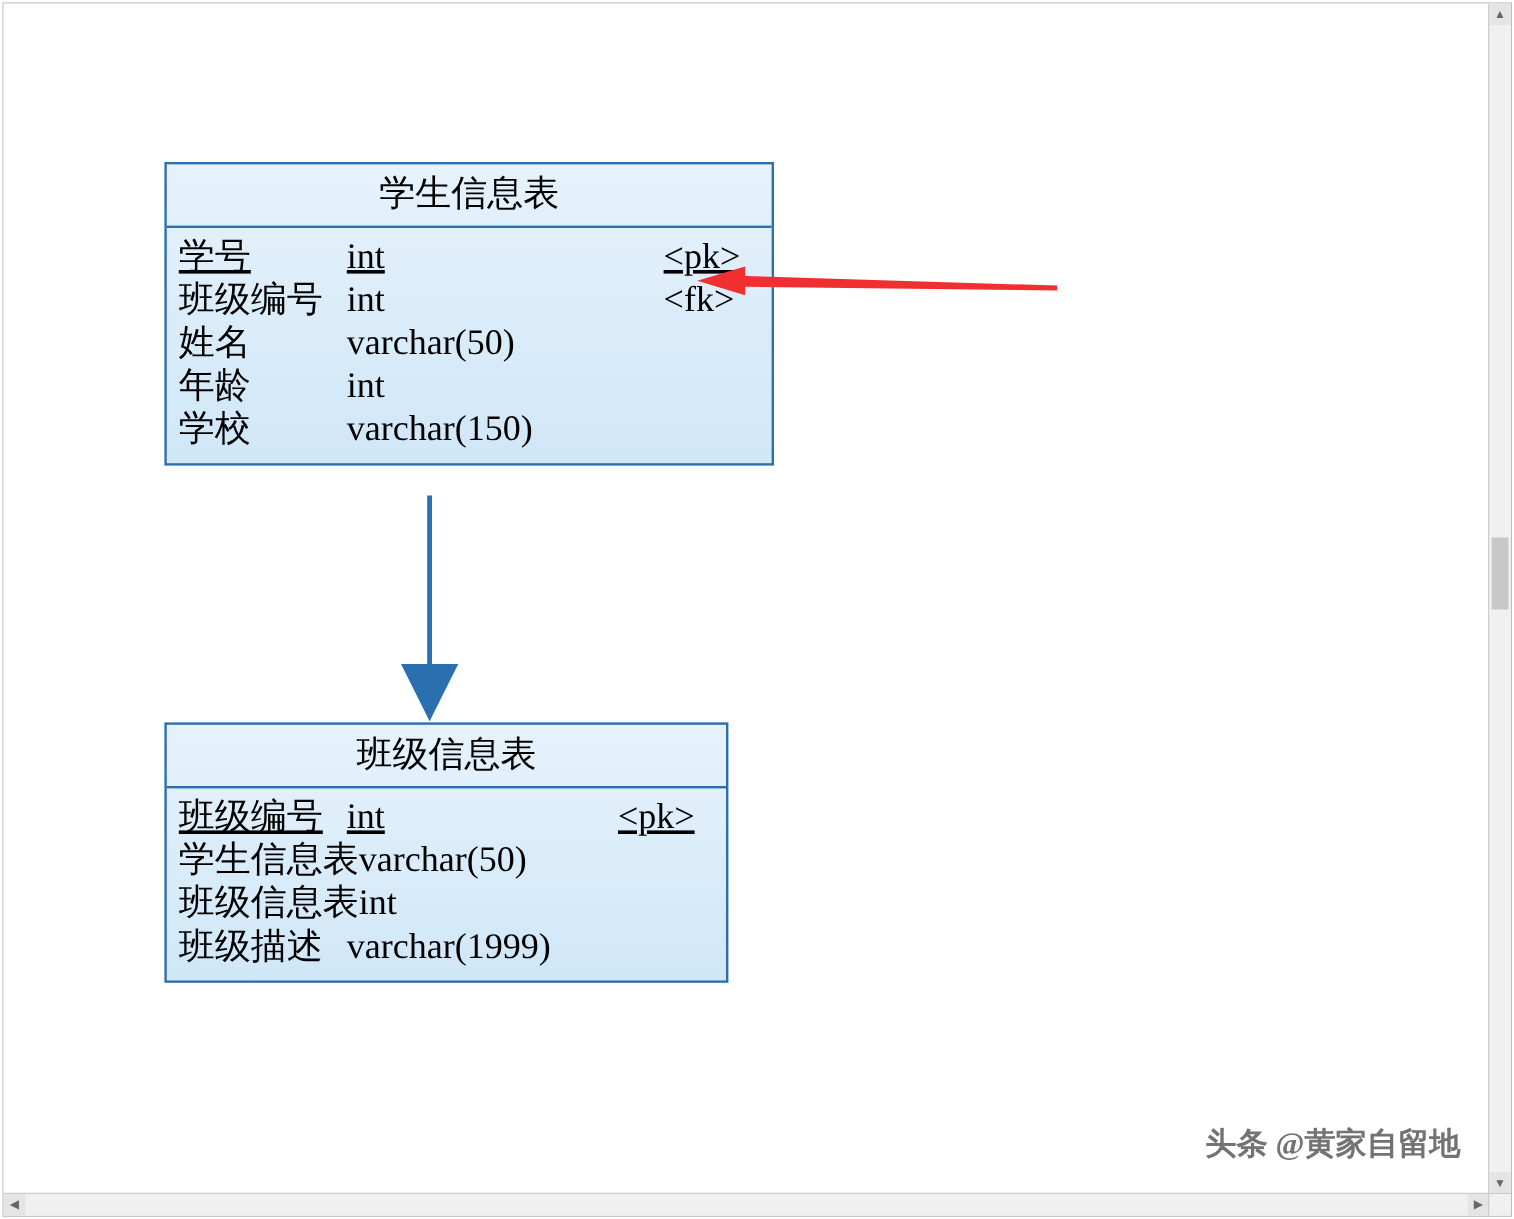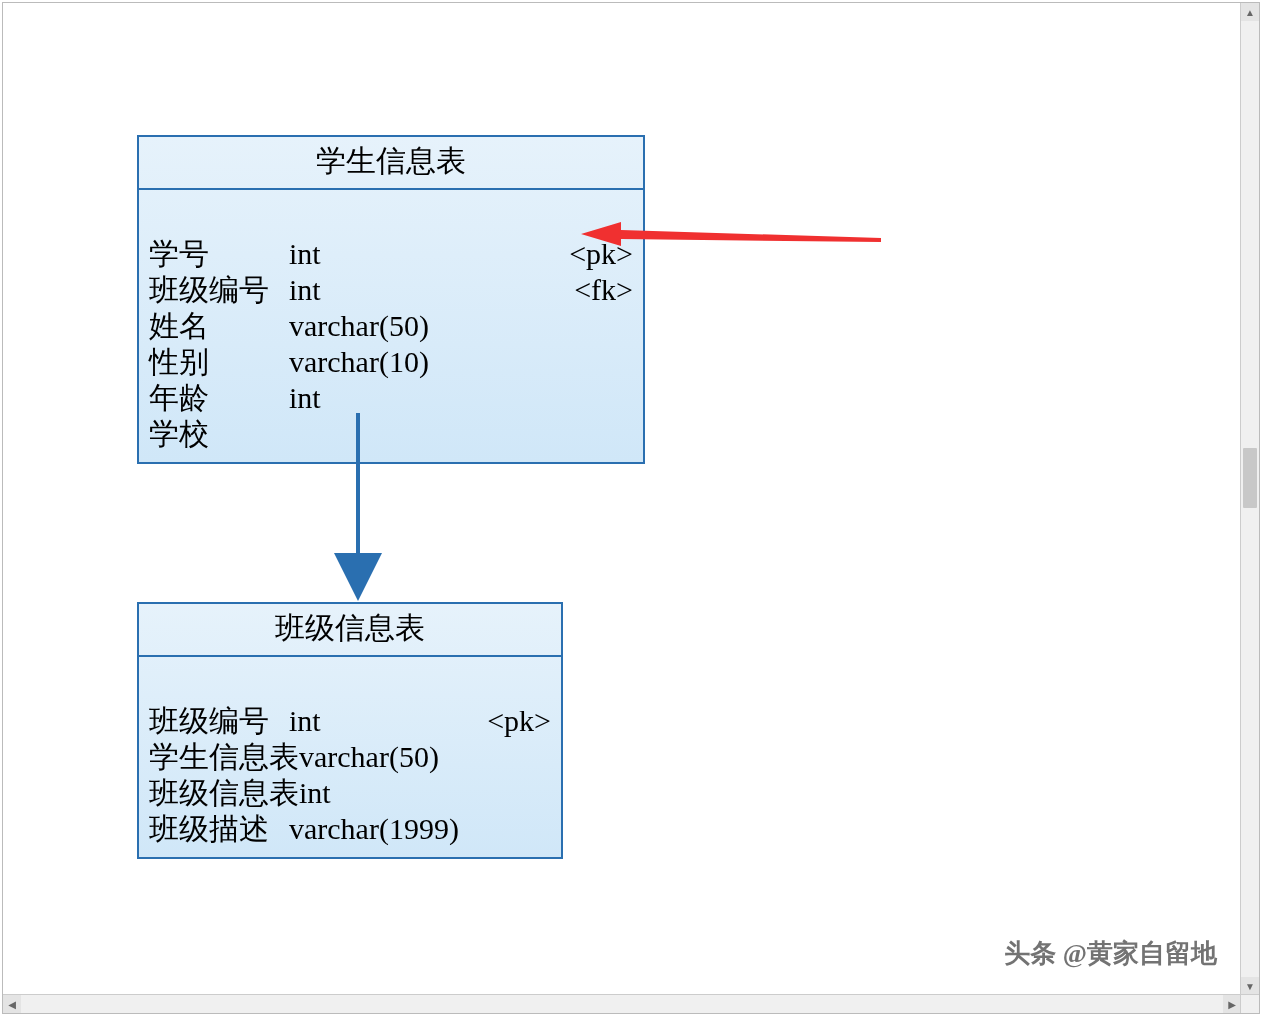--- a/index.html
+++ b/index.html
@@ -4,22 +4,22 @@
 <style>
   html,body{margin:0;padding:0;width:1262px;height:1016px;background:#fff;font-family:"SimSun","Microsoft YaHei",serif;overflow:hidden;}
   .viewport{position:absolute;left:2px;top:2px;right:2px;bottom:2px;border:1px solid #bbb;background:#fff;}
   .canvas{position:absolute;left:0;top:0;right:18px;bottom:18px;overflow:hidden;background:#fff;}
   .entity{position:absolute;border:2px solid #2a6fb0;background:linear-gradient(#e6f2fb,#d0e7f8);box-sizing:border-box;}
   .entity .title{text-align:center;font-size:30px;padding:4px 0 6px 0;border-bottom:2px solid #2a6fb0;color:#000;}
   .entity .cols{padding:6px 10px 10px 10px;}
   .entity .row{display:flex;font-size:30px;line-height:36px;color:#000;}
   .entity .c-name{flex:0 0 140px;white-space:nowrap;}
   .entity .c-type{flex:1 1 auto;white-space:nowrap;}
-  .entity .c-key{flex:0 0 80px;text-align:right;white-space:nowrap;}
-  .underline{margin-top:40px;}
+  .entity .c-key{flex:0 0 80px;white-space:nowrap;}
+  .underline{text-decoration:underline;}
   .watermark{position:absolute;right:24px;bottom:24px;font-size:26px;color:#737373;font-weight:bold;text-shadow:0 0 1px #fff;}
   
   .vscroll{position:absolute;top:0;right:0;bottom:18px;width:18px;background:#f0f0f0;border-left:1px solid #ccc;}
   .vscroll .up,.vscroll .down{position:absolute;left:0;width:18px;height:18px;background:#e4e4e4;display:flex;align-items:center;justify-content:center;font-size:10px;color:#666;}
   .vscroll .up{top:0;}
   .vscroll .down{bottom:0;}
   .vscroll .thumb{position:absolute;left:2px;width:14px;background:#c8c8c8;border-radius:1px;}
   .hscroll{position:absolute;left:0;right:18px;bottom:0;height:18px;background:#f0f0f0;border-top:1px solid #ccc;}
   .hscroll .left,.hscroll .right{position:absolute;top:0;height:18px;width:18px;background:#e4e4e4;display:flex;align-items:center;justify-content:center;font-size:10px;color:#666;}
   .hscroll .left{left:0;}
@@ -45,37 +45,33 @@
             <span class="c-name">班级编号</span>
             <span class="c-type">int</span>
             <span class="c-key">&lt;fk&gt;</span>
           </div>
           <div class="row">
             <span class="c-name">姓名</span>
             <span class="c-type">varchar(50)</span>
             <span class="c-key"></span>
           </div>
           <div class="row">
-            <span class="c-name">性别</span>
-            <span class="c-type">varchar(10)</span>
-            <span class="c-key"></span>
-          </div>
-          <div class="row">
             <span class="c-name">年龄</span>
             <span class="c-type">int</span>
             <span class="c-key"></span>
           </div>
           <div class="row">
             <span class="c-name">学校</span>
+            <span class="c-type">varchar(150)</span>
             <span class="c-key"></span>
           </div>
         </div>
     </div>
 
-    <div class="entity" id="ent-class" style="left:134px;top:599px;width:426px;">
+    <div class="entity" id="ent-class" style="left:134px;top:599px;width:470px;">
       <div class="title">班级信息表</div>
       <div class="cols">
           <div class="row">
             <span class="c-name underline">班级编号</span>
             <span class="c-type underline">int</span>
             <span class="c-key underline">&lt;pk&gt;</span>
           </div>
           <div class="row">
             <span class="c-name">学生信息表</span>
             <span class="c-type">varchar(50)</span>

